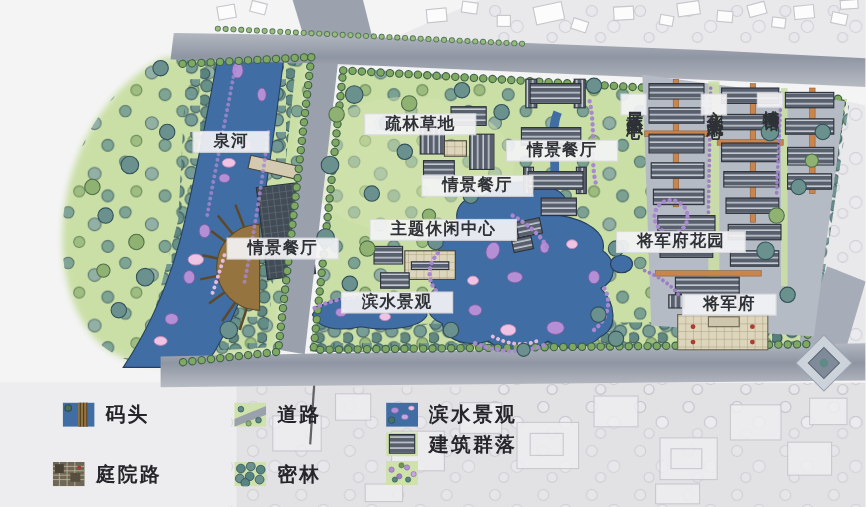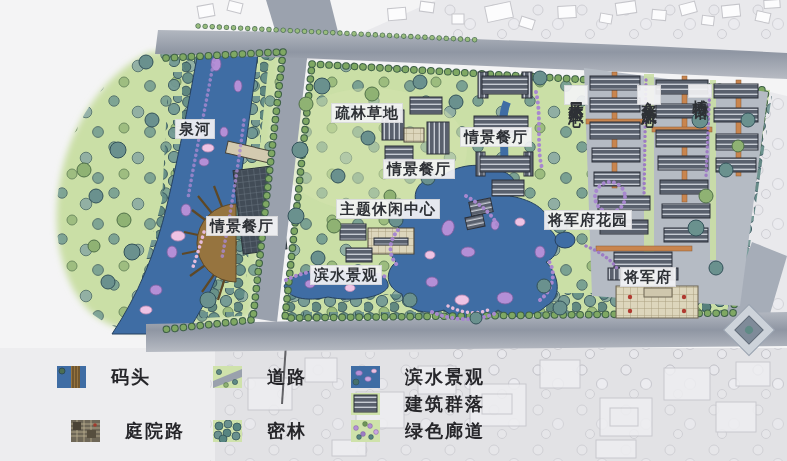--- a/index.html
+++ b/index.html
@@ -16,25 +16,25 @@
   .canG{fill:#8fb273;stroke:#4f7048;stroke-width:1;}
   .rockP{fill:#b48fd6;stroke:#7d5fa0;stroke-width:.8;}
   .rockK{fill:#eec3e4;stroke:#c08ab4;stroke-width:.8;}
   .treerow-d{fill:none;stroke:#3f6148;stroke-width:7.6;stroke-dasharray:0.1 8.4;stroke-linecap:round;}
   .treerow-l{fill:none;stroke:#7fa863;stroke-width:5.6;stroke-dasharray:0.1 8.4;stroke-linecap:round;}
   .treerow-sm-d{fill:none;stroke:#55775a;stroke-width:5.4;stroke-dasharray:0.1 7;stroke-linecap:round;}
   .treerow-sm-l{fill:none;stroke:#9abd7e;stroke-width:3.8;stroke-dasharray:0.1 7;stroke-linecap:round;}
   .shrub{fill:none;stroke-linecap:round;}
   
   .lbl{position:absolute;background:rgba(243,243,245,.92);color:#2e3136;font-weight:bold;
-       font-size:15px;line-height:18px;padding:0 3px;white-space:nowrap;letter-spacing:1px;
+       font-size:15px;line-height:18px;padding:0 18px;white-space:nowrap;letter-spacing:1px;
        border:1px solid rgba(120,120,130,.18);}
   .lbl.v{writing-mode:vertical-rl;text-orientation:upright;padding:3px 1px;letter-spacing:2px;line-height:20px;}
   
-  .legend-item{position:absolute;display:flex;align-items:center;gap:25px;}
+  .legend-item{position:absolute;display:flex;align-items:center;gap:10px;}
   .legend-label{font-size:18px;font-weight:bold;color:#26262a;letter-spacing:2px;white-space:nowrap;}
   .sw{width:29px;height:22px;flex:0 0 auto;display:block;}
 </style>
 </head>
 <body>
 
 <div class="stage">
 
 <svg class="map" width="787" height="461" viewBox="0 0 787 461">
   <defs>
@@ -349,33 +349,33 @@
 <div class="lbl" style="left:175px;top:119px">泉河</div>
 <div class="lbl" style="left:206px;top:216px">情景餐厅</div>
 <div class="lbl" style="left:331px;top:103px">疏林草地</div>
 <div class="lbl" style="left:460px;top:127px">情景餐厅</div>
 <div class="lbl" style="left:383px;top:159px">情景餐厅</div>
 <div class="lbl" style="left:336px;top:199px">主题休闲中心</div>
 <div class="lbl" style="left:310px;top:265px">滨水景观</div>
 <div class="lbl v" style="left:564px;top:85px">展示体验中心</div>
 <div class="lbl v" style="left:637px;top:85px">文化交流中心</div>
 <div class="lbl v" style="left:688px;top:84px">博物馆</div>
-<div class="lbl" style="left:544px;top:210px">将军府花园</div>
+<div class="lbl" style="left:560px;top:210px">将军府花园</div>
 <div class="lbl" style="left:620px;top:267px">将军府</div>
 
 <div class="legend-item" style="left:57px;top:365px">
   <svg class="sw" viewBox="0 0 29 22">
     <rect width="29" height="22" fill="#3f6da4"></rect>
     <rect x="14" width="9" height="22" fill="#96743f"></rect>
     <path d="M16,0 V22 M19,0 V22 M22,0 V22" stroke="#4d3b20" stroke-width="1"></path>
     <circle cx="5" cy="5" r="3" fill="#4c6e52" stroke="#2e4d55"></circle>
   </svg>
   <span class="legend-label">码头</span>
 </div>
-<div class="legend-item" style="left:71px;top:419px">
+<div class="legend-item" style="left:48px;top:419px">
   <svg class="sw" viewBox="0 0 29 22">
     <rect width="29" height="22" fill="#6e6757"></rect>
     <path d="M0,4 H29 M0,8 H29 M0,12 H29 M0,16 H29 M6,0 V22 M13,0 V22 M20,0 V22" stroke="#beb393" stroke-width="0.8"></path>
     <rect x="2" y="2" width="8" height="8" fill="#4a4335"></rect>
     <rect x="16" y="10" width="9" height="8" fill="#564e3e"></rect>
     <circle cx="24" cy="5" r="1.8" fill="#a23b2e"></circle>
   </svg>
   <span class="legend-label">庭院路</span>
 </div>
 
@@ -424,16 +424,15 @@
   <svg class="sw" viewBox="0 0 29 22">
     <rect width="29" height="22" fill="#cfe2ab"></rect>
     <circle cx="5" cy="8" r="2.4" fill="#b48fd6" stroke="#7d5fa0" stroke-width="0.5"></circle>
     <circle cx="12" cy="14" r="2.4" fill="#9d7cc4" stroke="#7d5fa0" stroke-width="0.5"></circle>
     <circle cx="19" cy="6" r="2.4" fill="#b48fd6" stroke="#7d5fa0" stroke-width="0.5"></circle>
     <circle cx="25" cy="12" r="2.4" fill="#caa6e0" stroke="#7d5fa0" stroke-width="0.5"></circle>
     <circle cx="8" cy="17" r="2.4" fill="#578581" stroke="#2e4d55" stroke-width="0.5"></circle>
     <circle cx="20" cy="17" r="2.4" fill="#578581" stroke="#2e4d55" stroke-width="0.5"></circle>
     <circle cx="14" cy="4" r="2.4" fill="#6f9457" stroke="#4f7048" stroke-width="0.5"></circle>
   </svg>
-  <span class="legend-label">绿色廊道</span>
 </div>
 
 </div>
 
 </body></html>

